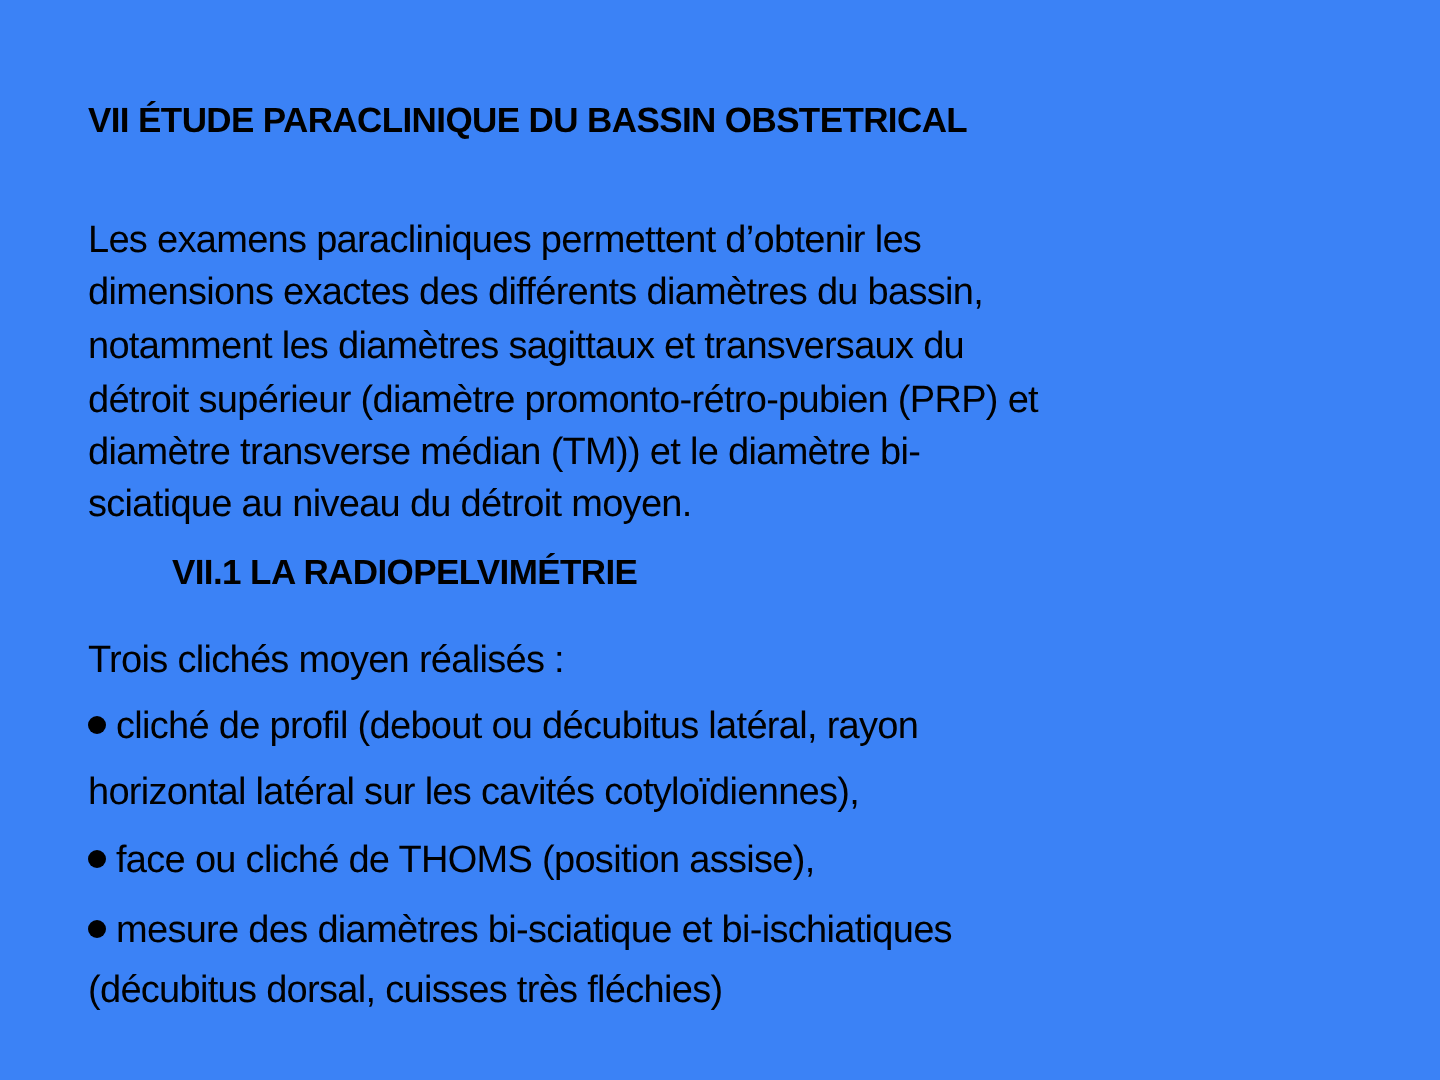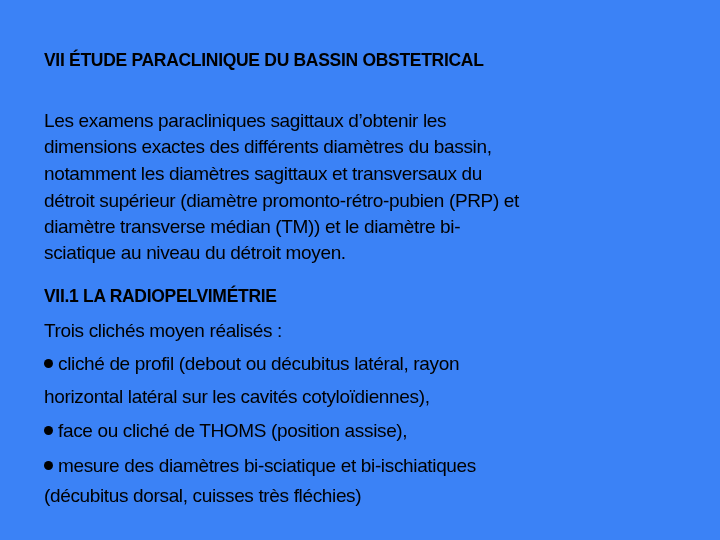--- a/index.html
+++ b/index.html
@@ -51,29 +51,29 @@
   }
 </style>
 </head>
 <body>
 
 <div class="slide">
 
   <div class="line title" style="top:52px;">VII ÉTUDE PARACLINIQUE DU BASSIN OBSTETRICAL</div>
 
   <div>
-    <div class="line" style="top:111px;">Les examens paracliniques sagittaux d’obtenir les</div>
+    <div class="line" style="top:111px;">Les examens paracliniques permettent d’obtenir les</div>
     <div class="line" style="top:137px;">dimensions exactes des différents diamètres du bassin,</div>
     <div class="line" style="top:164px;">notamment les diamètres sagittaux et transversaux du</div>
     <div class="line" style="top:191px;">détroit supérieur (diamètre promonto-rétro-pubien (PRP) et</div>
     <div class="line" style="top:217px;">diamètre transverse médian (TM)) et le diamètre bi-</div>
     <div class="line" style="top:243px;">sciatique au niveau du détroit moyen.</div>
   </div>
 
-  <div class="line subtitle" style="top:288px;">VII.1 LA RADIOPELVIMÉTRIE</div>
+  <div class="line subtitle" style="top:278px;margin-left:42px;">VII.1 LA RADIOPELVIMÉTRIE</div>
 
   <div class="line" style="top:321px;">Trois clichés moyen réalisés :</div>
 
   <div>
     <div class="line" style="top:354px;">
       <span class="bullet-glyph"></span><span>cliché de profil (debout ou décubitus latéral, rayon</span>
     </div>
     <div class="line" style="top:387px;">horizontal latéral sur les cavités cotyloïdiennes),</div>
 
     <div class="line" style="top:421px;">

